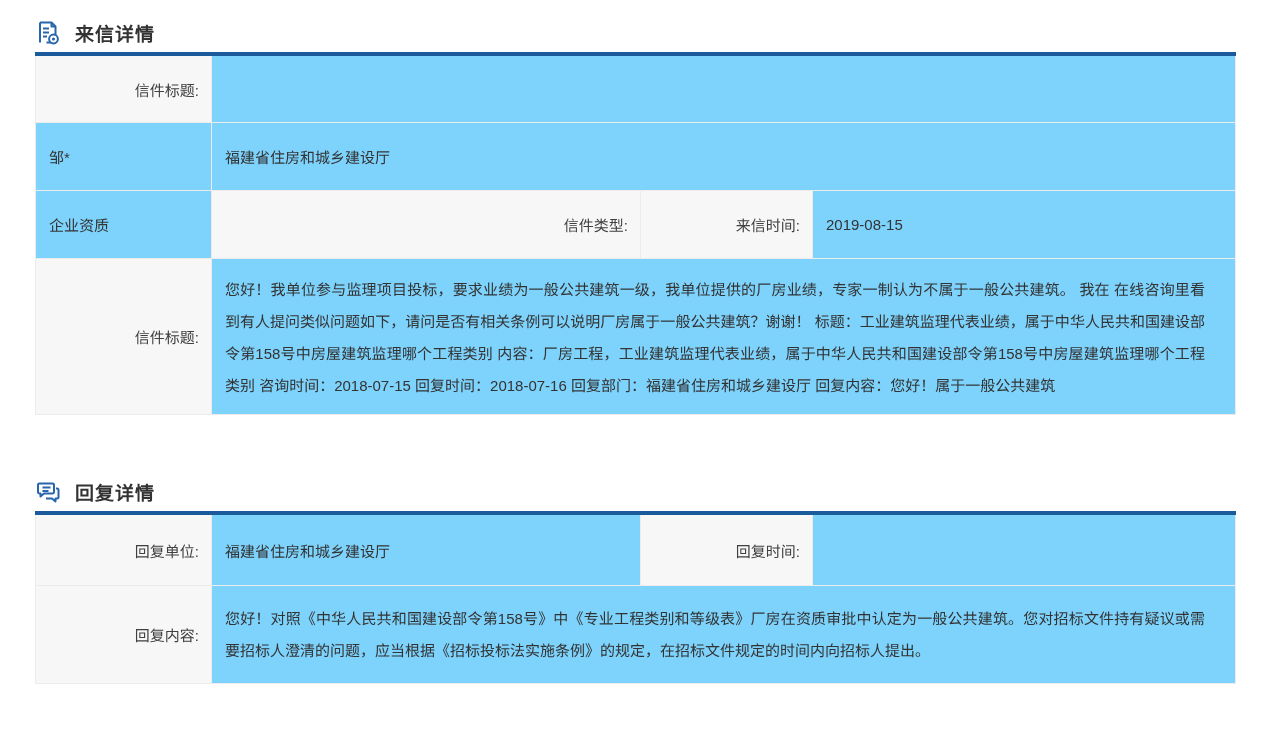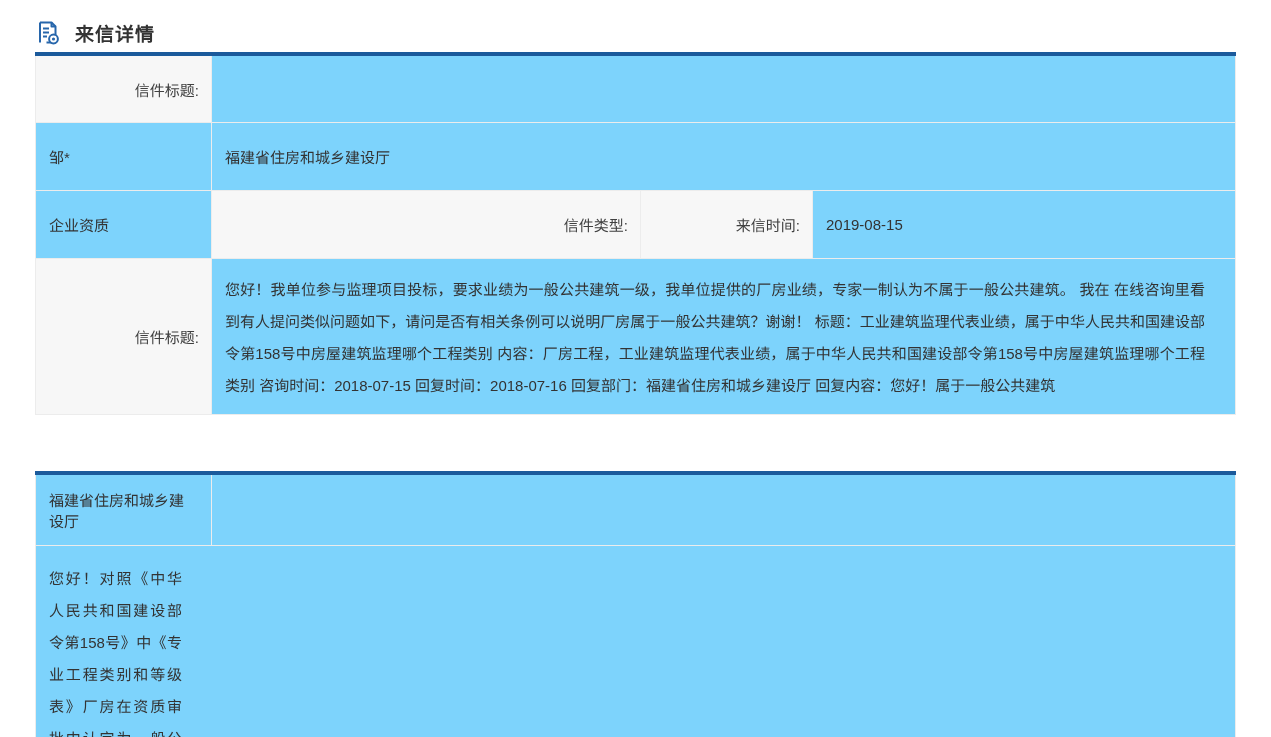--- a/index.html
+++ b/index.html
@@ -103,27 +103,41 @@
       </div>
 
       <div class="row cols-2 r-content">
         <div class="cell label">信件标题:</div>
         <div class="cell value longtext">您好！我单位参与监理项目投标，要求业绩为一般公共建筑一级，我单位提供的厂房业绩，专家一制认为不属于一般公共建筑。 我在 在线咨询里看到有人提问类似问题如下，请问是否有相关条例可以说明厂房属于一般公共建筑？谢谢！ 标题：工业建筑监理代表业绩，属于中华人民共和国建设部令第158号中房屋建筑监理哪个工程类别 内容：厂房工程，工业建筑监理代表业绩，属于中华人民共和国建设部令第158号中房屋建筑监理哪个工程类别 咨询时间：2018-07-15 回复时间：2018-07-16 回复部门：福建省住房和城乡建设厅 回复内容：您好！属于一般公共建筑</div>
       </div>
     </div>
   </div>
 
   <div class="section section-2">
+    <div class="section-header">
+      <span>
+        <svg class="hdr-icon" viewBox="0 0 27 27" fill="none">
+          <path d="M4.5 5.5 h13 a1.5 1.5 0 0 1 1.5 1.5 v7 a1.5 1.5 0 0 1 -1.5 1.5 h-8.5 l-3.5 3 v-3 h-1 a1.5 1.5 0 0 1 -1.5 -1.5 v-7 a1.5 1.5 0 0 1 1.5 -1.5 z" fill="#ffffff" stroke="#2766ab" stroke-width="2" stroke-linejoin="round"></path>
+          <line x1="7.5" y1="9.5" x2="15.5" y2="9.5" stroke="#2766ab" stroke-width="2"></line>
+          <line x1="7.5" y1="13" x2="13.5" y2="13" stroke="#2766ab" stroke-width="2"></line>
+          <path d="M21 10.5 h1 a1.5 1.5 0 0 1 1.5 1.5 v7 a1.5 1.5 0 0 1 -1.5 1.5 h-1.5 v3 l-3.5 -3 h-6" fill="none" stroke="#2766ab" stroke-width="2" stroke-linejoin="round"></path>
+        </svg>
+      </span>
+      <span class="section-title">回复详情</span>
+    </div>
     <div class="accent-bar"></div>
 
     <div class="detail-table">
 
       <div class="row cols-4 r-reply1">
+        <div class="cell label">回复单位:</div>
         <div class="cell value mid">福建省住房和城乡建设厅</div>
+        <div class="cell label">回复时间:</div>
       </div>
 
       <div class="row cols-2 r-replycontent">
+        <div class="cell label">回复内容:</div>
         <div class="cell value longtext">您好！对照《中华人民共和国建设部令第158号》中《专业工程类别和等级表》厂房在资质审批中认定为一般公共建筑。您对招标文件持有疑议或需要招标人澄清的问题，应当根据《招标投标法实施条例》的规定，在招标文件规定的时间内向招标人提出。</div>
       </div>
     </div>
   </div>
 
 </div>
 
 </body></html>

